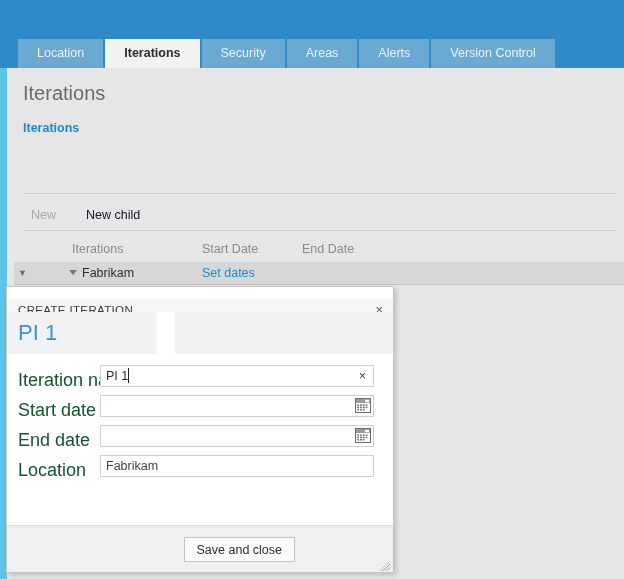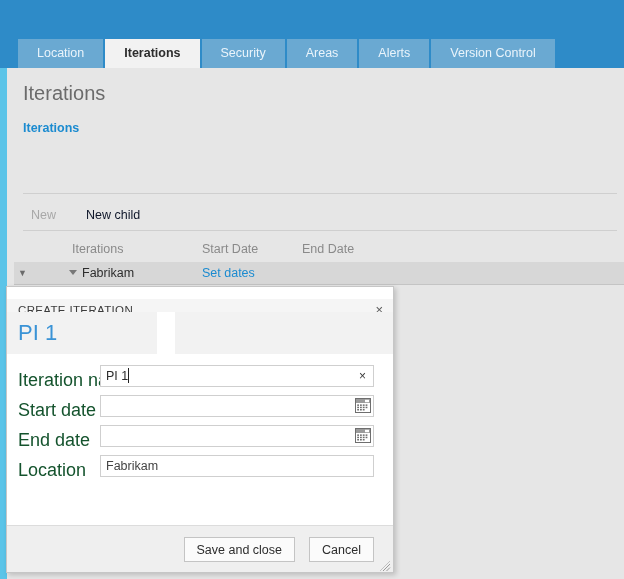--- a/index.html
+++ b/index.html
@@ -458,21 +458,20 @@
 
       <div class="field-row" style="top:143px;padding-left:44px;">
         <div class="field-label">Location</div>
         <input class="field-input readonly" type="text" value="Fabrikam" style="">
       </div>
 
     </div>
 
     <div class="dlg-footer">
       <button class="dlg-btn" id="btn-save">Save and close</button>
-      <button class="dlg-btn" id="btn-cancel">Cancel</button>
       <span class="resize-grip">
         <svg width="12" height="12" viewBox="0 0 12 12">
           <g stroke="#9a9a9a" stroke-width="1">
             <line x1="11" y1="4" x2="4" y2="11"></line>
             <line x1="11" y1="7.5" x2="7.5" y2="11"></line>
             <line x1="11" y1="1" x2="1" y2="11" stroke="#c2c2c2"></line>
           </g>
         </svg>
       </span>
     </div>

